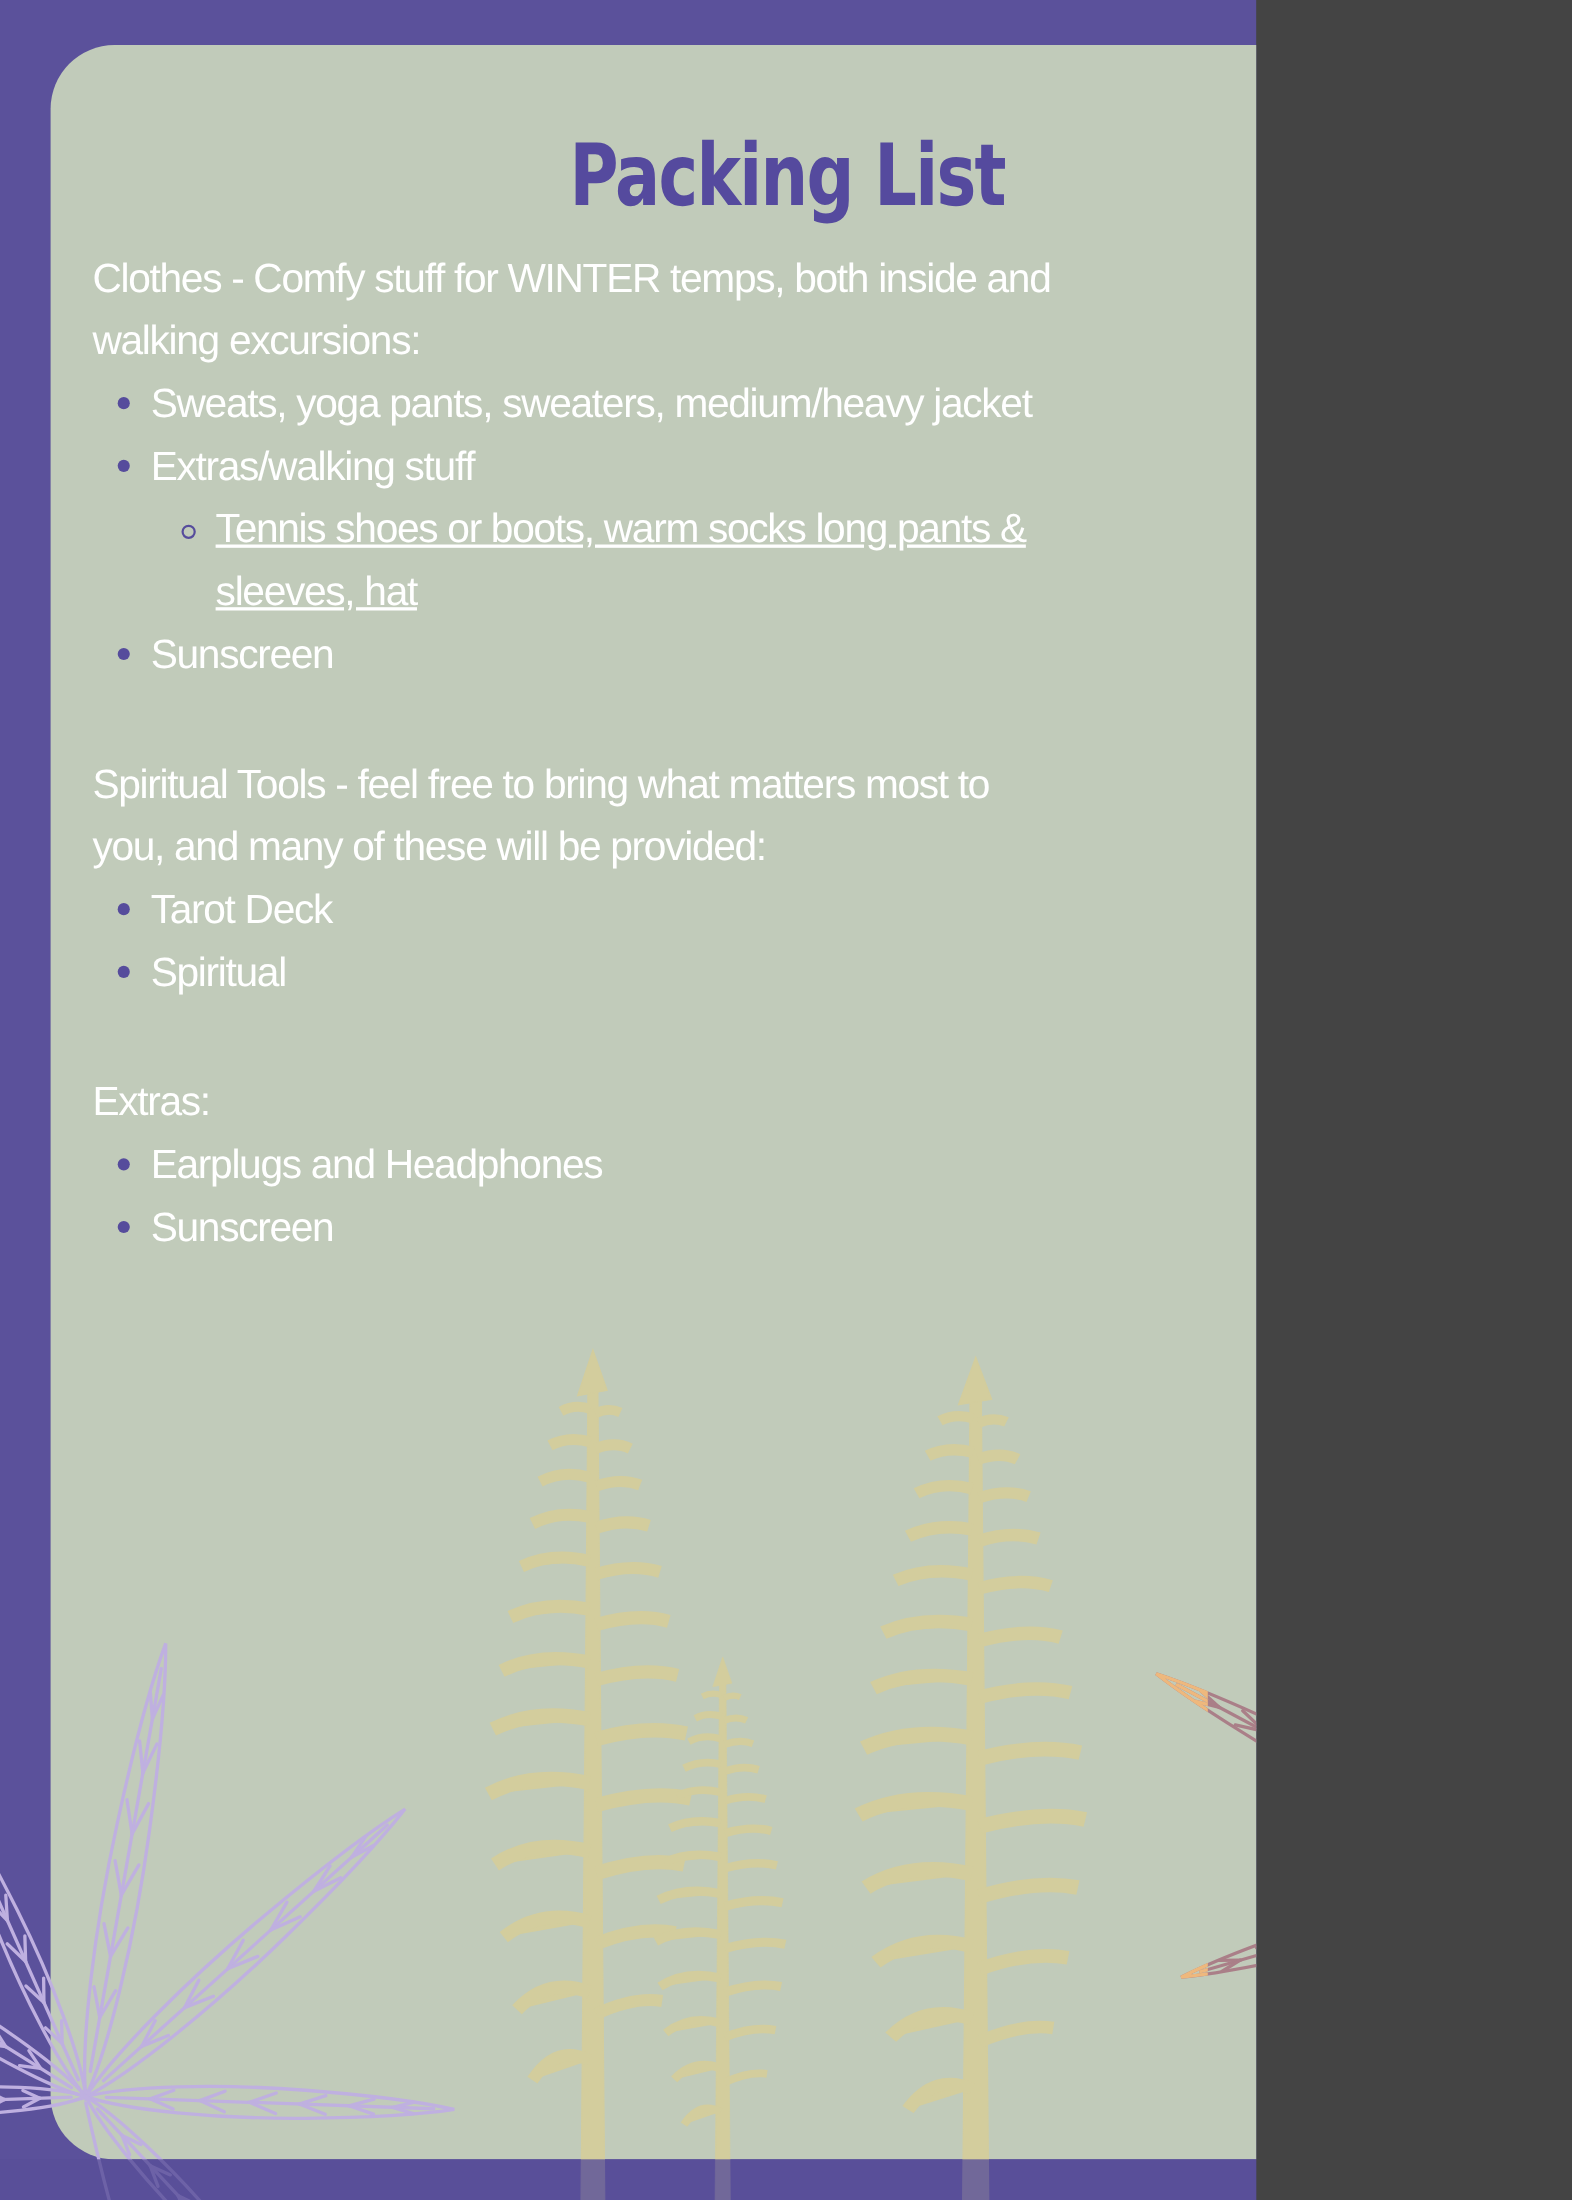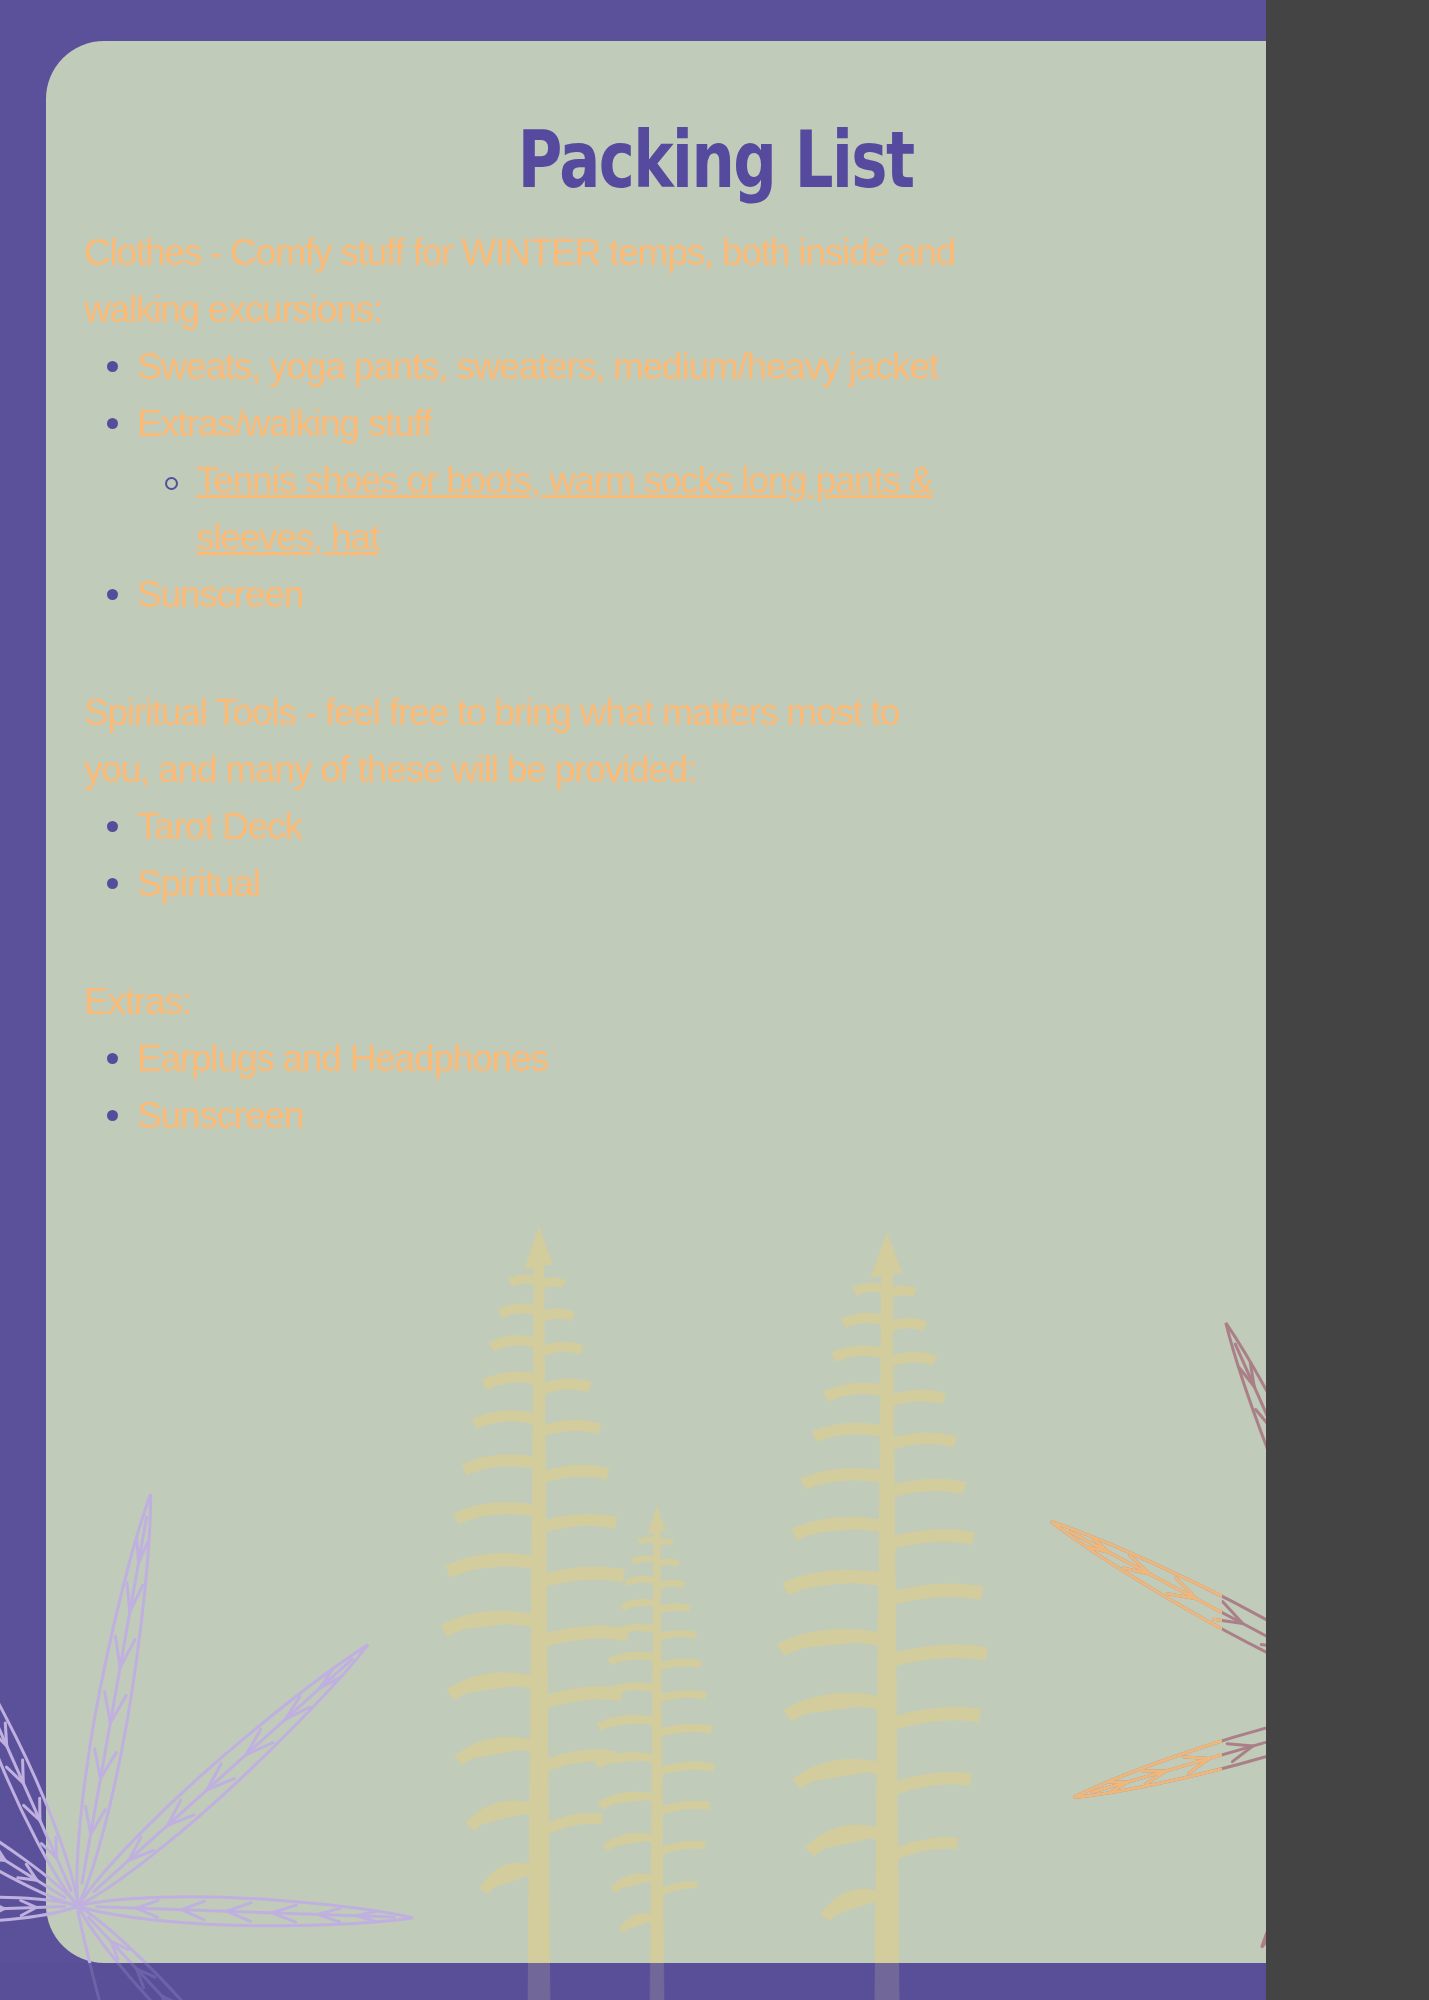--- a/index.html
+++ b/index.html
@@ -1,35 +1,35 @@
 <!DOCTYPE html>
 <html><head>
 <meta charset="utf-8">
 <style>
   html,body{margin:0;padding:0;background:#444;}
-  #page{position:relative;width:1266px;height:2000px;overflow:hidden;
+  #page{position:relative;width:1142px;height:2000px;overflow:hidden;
         background:#5b519b;font-family:"Liberation Sans",sans-serif;}
   #card{position:absolute;left:46px;top:41px;width:1339px;height:1922px;
         background:#c1cbba;border-radius:58px;}
   svg.decor{position:absolute;left:0;top:0;width:1429px;height:2000px;pointer-events:none;}
   .clip-card{position:absolute;inset:0;clip-path:inset(41px 44px 37px 46px round 58px);pointer-events:none;}
   #bottom-band{position:absolute;left:0;top:1963px;width:1429px;height:37px;
         background:rgba(89,79,152,0.8);}
   
   .tree{fill:#d3cd9d;stroke:#d3cd9d;}
   .leaf-lav{stroke:#bfb0e0;}
   .leaf-org{stroke:#eeb87d;}
   .leaf-org-muted{stroke:#aa7f88;}
   .leaf g path{fill:none;stroke-width:3px;vector-effect:non-scaling-stroke;stroke-linecap:round;}
   
   #title{position:absolute;left:46px;top:118px;width:1339px;text-align:center;
          color:#554a9e;font-family:"DejaVu Sans",sans-serif;font-weight:800;
          font-size:78px;line-height:84px;white-space:nowrap;}
   #title span{display:inline-block;transform:scaleX(0.78);transform-origin:50% 50%;letter-spacing:-2px;}
-  #list{position:absolute;left:84px;top:224px;width:1290px;color:#fdba74;
+  #list{position:absolute;left:84px;top:224px;width:1290px;color:#ffffff;
         font-size:37px;letter-spacing:-1.2px;line-height:57px;}
   .section{margin:0;}
   .section + .section{margin-top:61px;}
   .sec-h div{white-space:nowrap;}
   .li{position:relative;}
   .li.l1{padding-left:53px;}
   .li.l2{padding-left:112px;text-decoration:underline;}
   .li .txt div{white-space:nowrap;}
   .marker{position:absolute;display:block;}
   .l1 .marker{left:23px;top:23px;width:11px;height:11px;border-radius:50%;background:#564c9c;}

